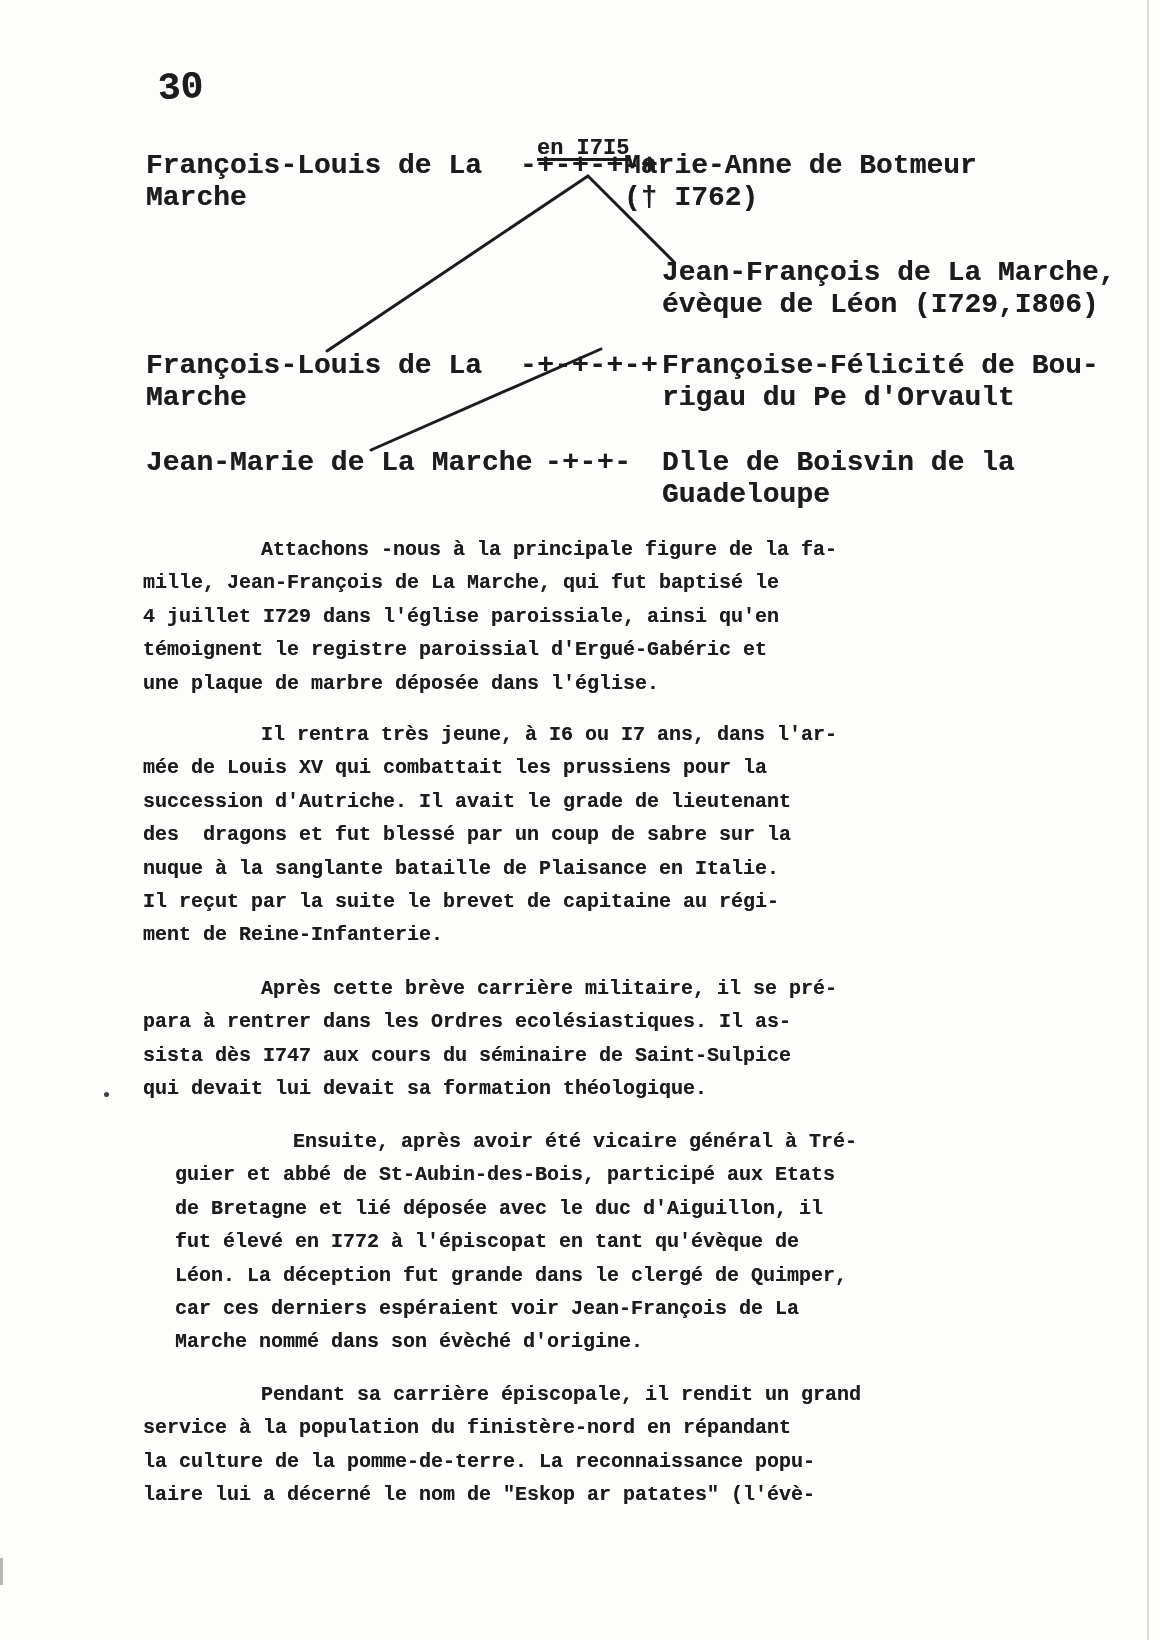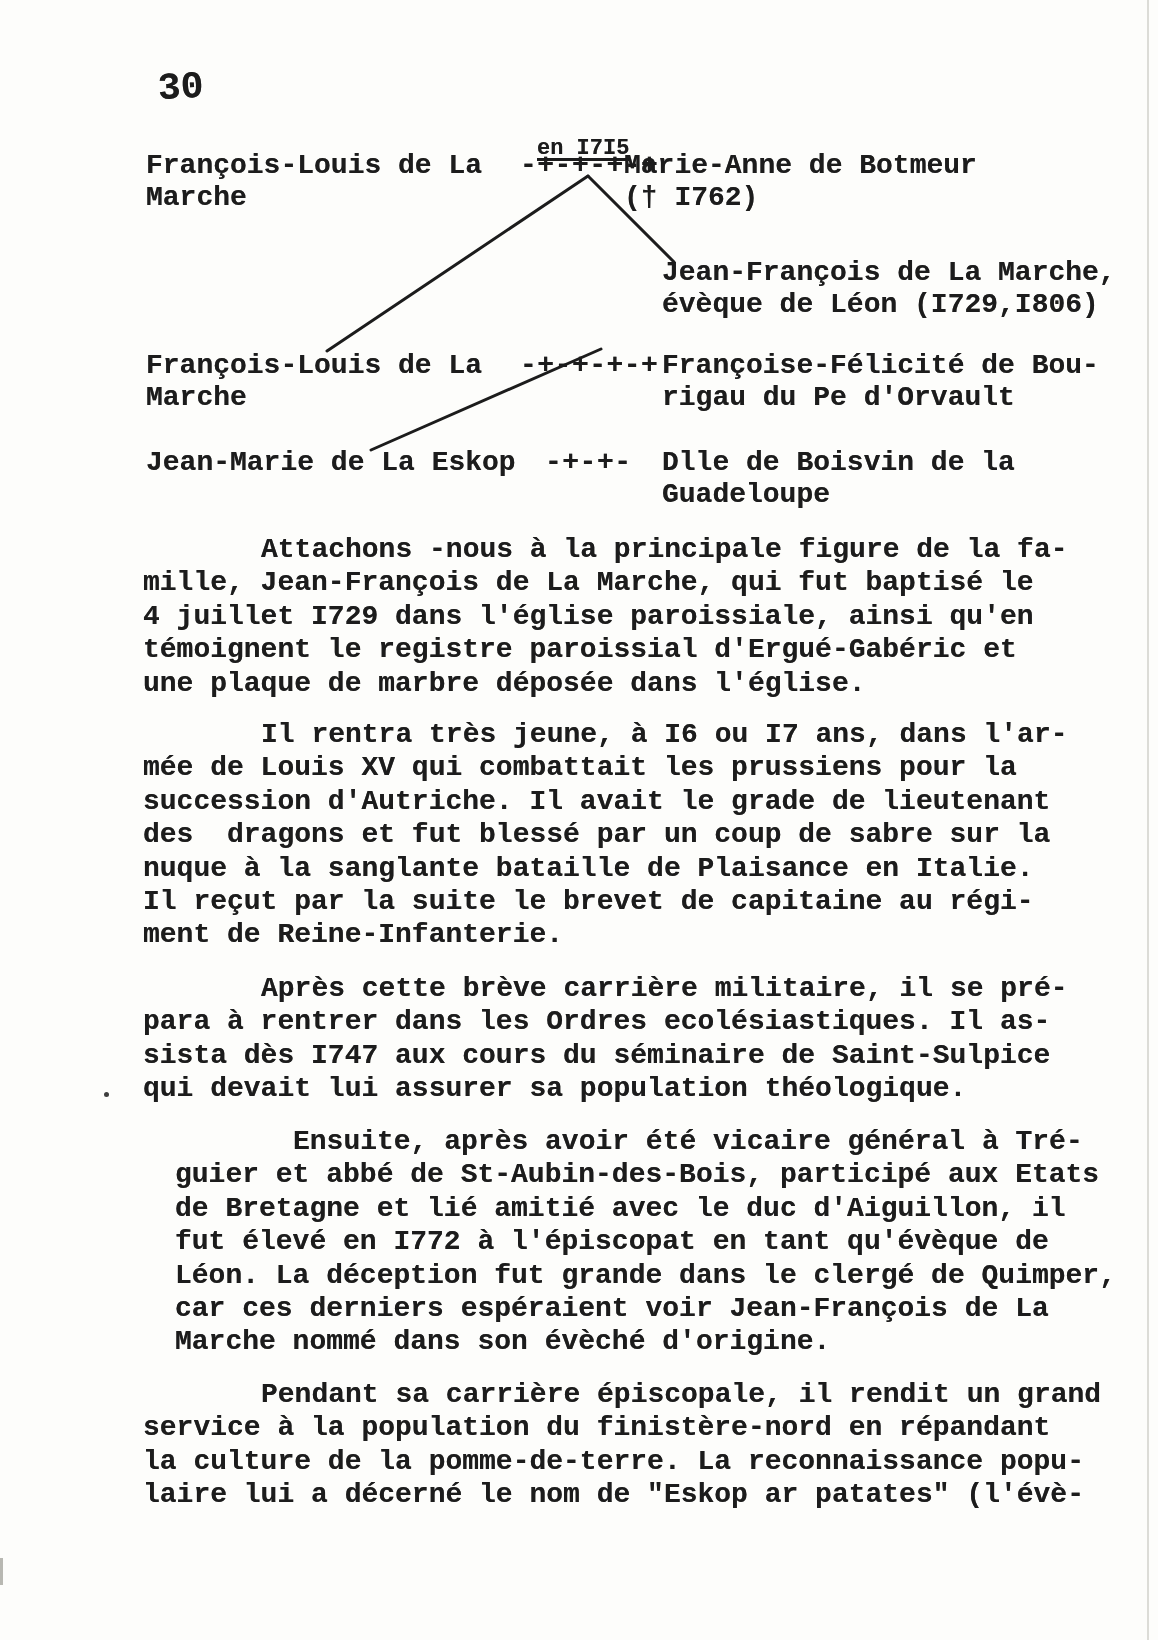--- a/index.html
+++ b/index.html
@@ -28,21 +28,21 @@
     position:absolute; left:537px; top:136px;
     font-size:22px;
     text-decoration:underline;
     text-decoration-thickness:2.5px;
     text-underline-offset:4px;
     white-space:pre;
   }
   .descent-svg{ position:absolute; left:0; top:0; pointer-events:none; }
   .descent-svg line{ stroke:var(--ink); stroke-width:3; stroke-linecap:round; }
   
-  .bodytext{ position:absolute; inset:0; font-size:28px; }
+  .bodytext{ position:absolute; inset:0; font-size:20px; }
   .para{ position:absolute; left:143px; }
   .tline{ white-space:pre; line-height:33.4px; }
   .tline.indent{ padding-left:118px; }
   
   .stray-dot{
     position:absolute; left:104px; top:1092px;
     width:5px; height:5px; border-radius:50%;
     background:var(--ink); opacity:.85;
   }
   .scan-edge-right{
@@ -80,21 +80,21 @@
 
     <div class="gblock" style="left:662px; top:257px;">Jean-François de La Marche,
 évèque de Léon (I729,I806)</div>
 
     <div class="gblock" style="left:146px; top:350px;">François-Louis de La
 Marche</div>
     <div class="gconn" style="left:520px; top:350px;">-+-+-+-+</div>
     <div class="gblock" style="left:662px; top:350px;">Françoise-Félicité de Bou-
 rigau du Pe d'Orvault</div>
 
-    <div class="gblock" style="left:146px; top:447px;">Jean-Marie de La Eskop</div>
+    <div class="gblock" style="left:146px; top:447px;">Jean-Marie de La Marche</div>
     <div class="gconn" style="left:545px; top:447px;">-+-+-</div>
     <div class="gblock" style="left:662px; top:447px;">Dlle de Boisvin de la
 Guadeloupe</div>
 
   </section>
 
   <section class="bodytext">
 
     <div class="para" style="top:533px;">
       <div class="tline indent">Attachons -nous à la principale figure de la fa-</div>
@@ -111,27 +111,27 @@
       <div class="tline">des  dragons et fut blessé par un coup de sabre sur la</div>
       <div class="tline">nuque à la sanglante bataille de Plaisance en Italie.</div>
       <div class="tline">Il reçut par la suite le brevet de capitaine au régi-</div>
       <div class="tline">ment de Reine-Infanterie.</div>
     </div>
 
     <div class="para" style="top:972px;">
       <div class="tline indent">Après cette brève carrière militaire, il se pré-</div>
       <div class="tline">para à rentrer dans les Ordres ecolésiastiques. Il as-</div>
       <div class="tline">sista dès I747 aux cours du séminaire de Saint-Sulpice</div>
-      <div class="tline">qui devait lui assurer sa population théologique.</div>
+      <div class="tline">qui devait lui devait sa formation théologique.</div>
     </div>
 
     <div class="para" style="top:1125px;margin-left:32px;">
       <div class="tline indent">Ensuite, après avoir été vicaire général à Tré-</div>
       <div class="tline">guier et abbé de St-Aubin-des-Bois, participé aux Etats</div>
-      <div class="tline">de Bretagne et lié amitié avec le duc d'Aiguillon, il</div>
+      <div class="tline">de Bretagne et lié déposée avec le duc d'Aiguillon, il</div>
       <div class="tline">fut élevé en I772 à l'épiscopat en tant qu'évèque de</div>
       <div class="tline">Léon. La déception fut grande dans le clergé de Quimper,</div>
       <div class="tline">car ces derniers espéraient voir Jean-François de La</div>
       <div class="tline">Marche nommé dans son évèché d'origine.</div>
     </div>
 
     <div class="para" style="top:1378px;">
       <div class="tline indent">Pendant sa carrière épiscopale, il rendit un grand</div>
       <div class="tline">service à la population du finistère-nord en répandant</div>
       <div class="tline">la culture de la pomme-de-terre. La reconnaissance popu-</div>

